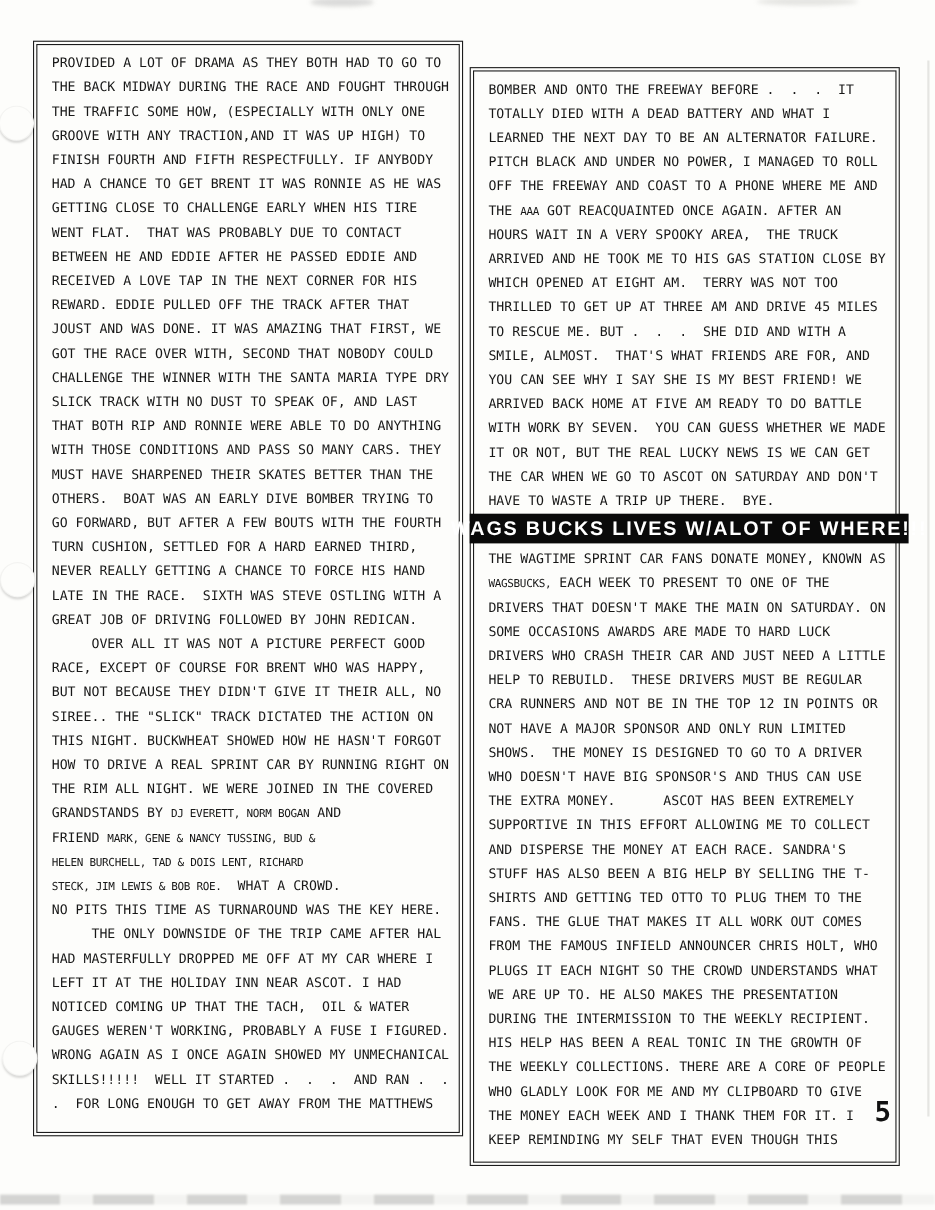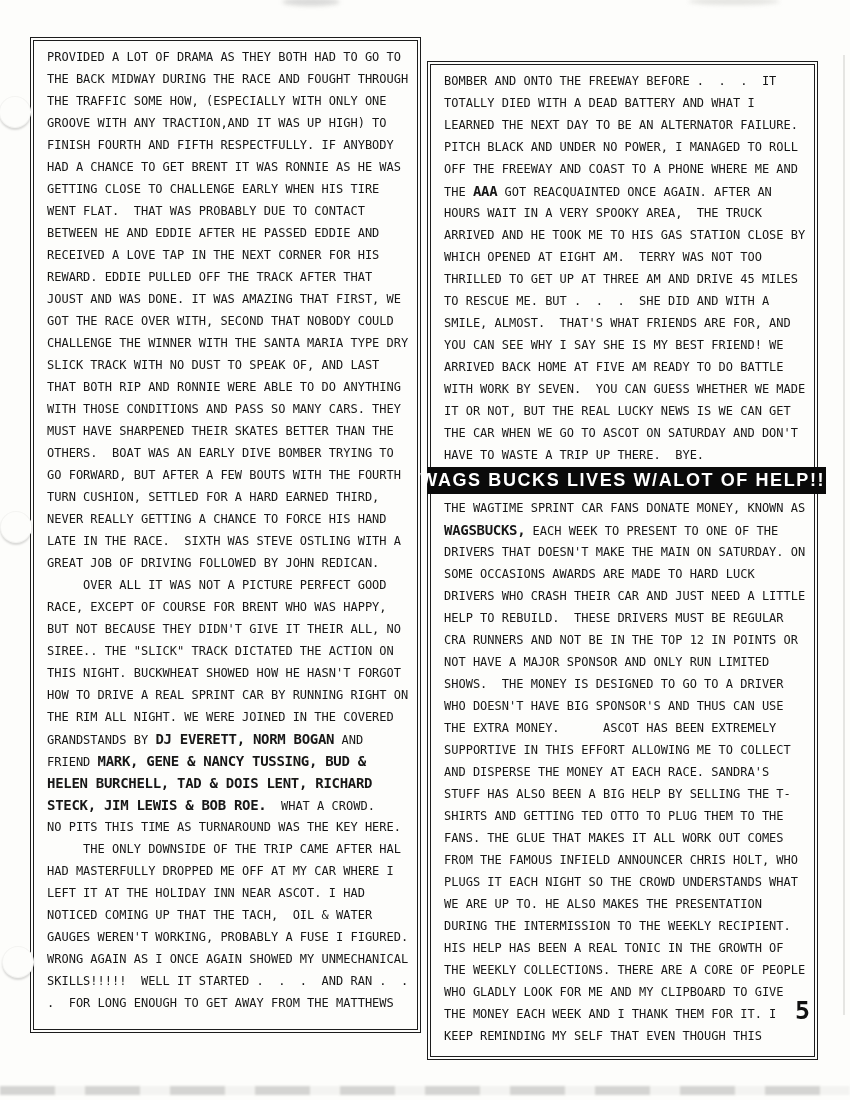--- a/index.html
+++ b/index.html
@@ -23,22 +23,22 @@
 
   .coltext {
     font-size:12px;
     line-height:22px;
     color:#171717;
     white-space:pre;
     padding:5px 0 0 13px;
   }
   .tline { height:22px; overflow:visible; }
   .bseg {
-    font-weight:bold;
-    font-size:14px;
+    font-weight:normal;
+    font-size:10px;
     letter-spacing:-0.3px;
   }
 
   .header-bar {
     position:relative;
     left:-4px;
     width:391px;
     height:27px;
     margin-top:1px;
     padding:0 4px;
@@ -111,21 +111,21 @@
   <div class="smudge smudge-1"></div>
   <div class="smudge smudge-2"></div>
 
   <div class="colbox left-box">
     <div class="coltext" id="left-col-text"><div class="tline"><span>PROVIDED A LOT OF DRAMA AS THEY BOTH HAD TO GO TO</span></div><div class="tline"><span>THE BACK MIDWAY DURING THE RACE AND FOUGHT THROUGH</span></div><div class="tline"><span>THE TRAFFIC SOME HOW, (ESPECIALLY WITH ONLY ONE</span></div><div class="tline"><span>GROOVE WITH ANY TRACTION,AND IT WAS UP HIGH) TO</span></div><div class="tline"><span>FINISH FOURTH AND FIFTH RESPECTFULLY. IF ANYBODY</span></div><div class="tline"><span>HAD A CHANCE TO GET BRENT IT WAS RONNIE AS HE WAS</span></div><div class="tline"><span>GETTING CLOSE TO CHALLENGE EARLY WHEN HIS TIRE</span></div><div class="tline"><span>WENT FLAT.  THAT WAS PROBABLY DUE TO CONTACT</span></div><div class="tline"><span>BETWEEN HE AND EDDIE AFTER HE PASSED EDDIE AND</span></div><div class="tline"><span>RECEIVED A LOVE TAP IN THE NEXT CORNER FOR HIS</span></div><div class="tline"><span>REWARD. EDDIE PULLED OFF THE TRACK AFTER THAT</span></div><div class="tline"><span>JOUST AND WAS DONE. IT WAS AMAZING THAT FIRST, WE</span></div><div class="tline"><span>GOT THE RACE OVER WITH, SECOND THAT NOBODY COULD</span></div><div class="tline"><span>CHALLENGE THE WINNER WITH THE SANTA MARIA TYPE DRY</span></div><div class="tline"><span>SLICK TRACK WITH NO DUST TO SPEAK OF, AND LAST</span></div><div class="tline"><span>THAT BOTH RIP AND RONNIE WERE ABLE TO DO ANYTHING</span></div><div class="tline"><span>WITH THOSE CONDITIONS AND PASS SO MANY CARS. THEY</span></div><div class="tline"><span>MUST HAVE SHARPENED THEIR SKATES BETTER THAN THE</span></div><div class="tline"><span>OTHERS.  BOAT WAS AN EARLY DIVE BOMBER TRYING TO</span></div><div class="tline"><span>GO FORWARD, BUT AFTER A FEW BOUTS WITH THE FOURTH</span></div><div class="tline"><span>TURN CUSHION, SETTLED FOR A HARD EARNED THIRD,</span></div><div class="tline"><span>NEVER REALLY GETTING A CHANCE TO FORCE HIS HAND</span></div><div class="tline"><span>LATE IN THE RACE.  SIXTH WAS STEVE OSTLING WITH A</span></div><div class="tline"><span>GREAT JOB OF DRIVING FOLLOWED BY JOHN REDICAN.</span></div><div class="tline"><span>     OVER ALL IT WAS NOT A PICTURE PERFECT GOOD</span></div><div class="tline"><span>RACE, EXCEPT OF COURSE FOR BRENT WHO WAS HAPPY,</span></div><div class="tline"><span>BUT NOT BECAUSE THEY DIDN'T GIVE IT THEIR ALL, NO</span></div><div class="tline"><span>SIREE.. THE "SLICK" TRACK DICTATED THE ACTION ON</span></div><div class="tline"><span>THIS NIGHT. BUCKWHEAT SHOWED HOW HE HASN'T FORGOT</span></div><div class="tline"><span>HOW TO DRIVE A REAL SPRINT CAR BY RUNNING RIGHT ON</span></div><div class="tline"><span>THE RIM ALL NIGHT. WE WERE JOINED IN THE COVERED</span></div><div class="tline"><span>GRANDSTANDS BY </span><span class="bseg">DJ EVERETT, NORM BOGAN</span><span> AND</span></div><div class="tline"><span>FRIEND </span><span class="bseg">MARK, GENE &amp; NANCY TUSSING, BUD &amp;</span></div><div class="tline"><span class="bseg">HELEN BURCHELL, TAD &amp; DOIS LENT, RICHARD</span></div><div class="tline"><span class="bseg">STECK, JIM LEWIS &amp; BOB ROE.</span><span>  WHAT A CROWD.</span></div><div class="tline"><span>NO PITS THIS TIME AS TURNAROUND WAS THE KEY HERE.</span></div><div class="tline"><span>     THE ONLY DOWNSIDE OF THE TRIP CAME AFTER HAL</span></div><div class="tline"><span>HAD MASTERFULLY DROPPED ME OFF AT MY CAR WHERE I</span></div><div class="tline"><span>LEFT IT AT THE HOLIDAY INN NEAR ASCOT. I HAD</span></div><div class="tline"><span>NOTICED COMING UP THAT THE TACH,  OIL &amp; WATER</span></div><div class="tline"><span>GAUGES WEREN'T WORKING, PROBABLY A FUSE I FIGURED.</span></div><div class="tline"><span>WRONG AGAIN AS I ONCE AGAIN SHOWED MY UNMECHANICAL</span></div><div class="tline"><span>SKILLS!!!!!  WELL IT STARTED .  .  .  AND RAN .  .</span></div><div class="tline"><span>.  FOR LONG ENOUGH TO GET AWAY FROM THE MATTHEWS</span></div></div>
   </div>
 
   <div class="colbox right-box">
     <div class="coltext" id="right-col-top"><div class="tline"><span>BOMBER AND ONTO THE FREEWAY BEFORE .  .  .  IT</span></div><div class="tline"><span>TOTALLY DIED WITH A DEAD BATTERY AND WHAT I</span></div><div class="tline"><span>LEARNED THE NEXT DAY TO BE AN ALTERNATOR FAILURE.</span></div><div class="tline"><span>PITCH BLACK AND UNDER NO POWER, I MANAGED TO ROLL</span></div><div class="tline"><span>OFF THE FREEWAY AND COAST TO A PHONE WHERE ME AND</span></div><div class="tline"><span>THE </span><span class="bseg">AAA</span><span> GOT REACQUAINTED ONCE AGAIN. AFTER AN</span></div><div class="tline"><span>HOURS WAIT IN A VERY SPOOKY AREA,  THE TRUCK</span></div><div class="tline"><span>ARRIVED AND HE TOOK ME TO HIS GAS STATION CLOSE BY</span></div><div class="tline"><span>WHICH OPENED AT EIGHT AM.  TERRY WAS NOT TOO</span></div><div class="tline"><span>THRILLED TO GET UP AT THREE AM AND DRIVE 45 MILES</span></div><div class="tline"><span>TO RESCUE ME. BUT .  .  .  SHE DID AND WITH A</span></div><div class="tline"><span>SMILE, ALMOST.  THAT'S WHAT FRIENDS ARE FOR, AND</span></div><div class="tline"><span>YOU CAN SEE WHY I SAY SHE IS MY BEST FRIEND! WE</span></div><div class="tline"><span>ARRIVED BACK HOME AT FIVE AM READY TO DO BATTLE</span></div><div class="tline"><span>WITH WORK BY SEVEN.  YOU CAN GUESS WHETHER WE MADE</span></div><div class="tline"><span>IT OR NOT, BUT THE REAL LUCKY NEWS IS WE CAN GET</span></div><div class="tline"><span>THE CAR WHEN WE GO TO ASCOT ON SATURDAY AND DON'T</span></div><div class="tline"><span>HAVE TO WASTE A TRIP UP THERE.  BYE.</span></div></div>
     <div class="header-bar">
-      <span>WAGS BUCKS LIVES W/ALOT OF HELP!!!</span>
+      <span>WAGS BUCKS LIVES W/ALOT OF WHERE!!!</span>
     </div>
     <div class="coltext lines-bottom" id="right-col-bottom"><div class="tline"><span>THE WAGTIME SPRINT CAR FANS DONATE MONEY, KNOWN AS</span></div><div class="tline"><span class="bseg">WAGSBUCKS,</span><span> EACH WEEK TO PRESENT TO ONE OF THE</span></div><div class="tline"><span>DRIVERS THAT DOESN'T MAKE THE MAIN ON SATURDAY. ON</span></div><div class="tline"><span>SOME OCCASIONS AWARDS ARE MADE TO HARD LUCK</span></div><div class="tline"><span>DRIVERS WHO CRASH THEIR CAR AND JUST NEED A LITTLE</span></div><div class="tline"><span>HELP TO REBUILD.  THESE DRIVERS MUST BE REGULAR</span></div><div class="tline"><span>CRA RUNNERS AND NOT BE IN THE TOP 12 IN POINTS OR</span></div><div class="tline"><span>NOT HAVE A MAJOR SPONSOR AND ONLY RUN LIMITED</span></div><div class="tline"><span>SHOWS.  THE MONEY IS DESIGNED TO GO TO A DRIVER</span></div><div class="tline"><span>WHO DOESN'T HAVE BIG SPONSOR'S AND THUS CAN USE</span></div><div class="tline"><span>THE EXTRA MONEY.      ASCOT HAS BEEN EXTREMELY</span></div><div class="tline"><span>SUPPORTIVE IN THIS EFFORT ALLOWING ME TO COLLECT</span></div><div class="tline"><span>AND DISPERSE THE MONEY AT EACH RACE. SANDRA'S</span></div><div class="tline"><span>STUFF HAS ALSO BEEN A BIG HELP BY SELLING THE T-</span></div><div class="tline"><span>SHIRTS AND GETTING TED OTTO TO PLUG THEM TO THE</span></div><div class="tline"><span>FANS. THE GLUE THAT MAKES IT ALL WORK OUT COMES</span></div><div class="tline"><span>FROM THE FAMOUS INFIELD ANNOUNCER CHRIS HOLT, WHO</span></div><div class="tline"><span>PLUGS IT EACH NIGHT SO THE CROWD UNDERSTANDS WHAT</span></div><div class="tline"><span>WE ARE UP TO. HE ALSO MAKES THE PRESENTATION</span></div><div class="tline"><span>DURING THE INTERMISSION TO THE WEEKLY RECIPIENT.</span></div><div class="tline"><span>HIS HELP HAS BEEN A REAL TONIC IN THE GROWTH OF</span></div><div class="tline"><span>THE WEEKLY COLLECTIONS. THERE ARE A CORE OF PEOPLE</span></div><div class="tline"><span>WHO GLADLY LOOK FOR ME AND MY CLIPBOARD TO GIVE</span></div><div class="tline"><span>THE MONEY EACH WEEK AND I THANK THEM FOR IT. I</span></div><div class="tline"><span>KEEP REMINDING MY SELF THAT EVEN THOUGH THIS</span></div></div>
   </div>
 
   <div class="hole hole-1"></div>
   <div class="hole hole-2"></div>
   <div class="hole hole-3"></div>
 
   <div class="page-number">5</div>
 

